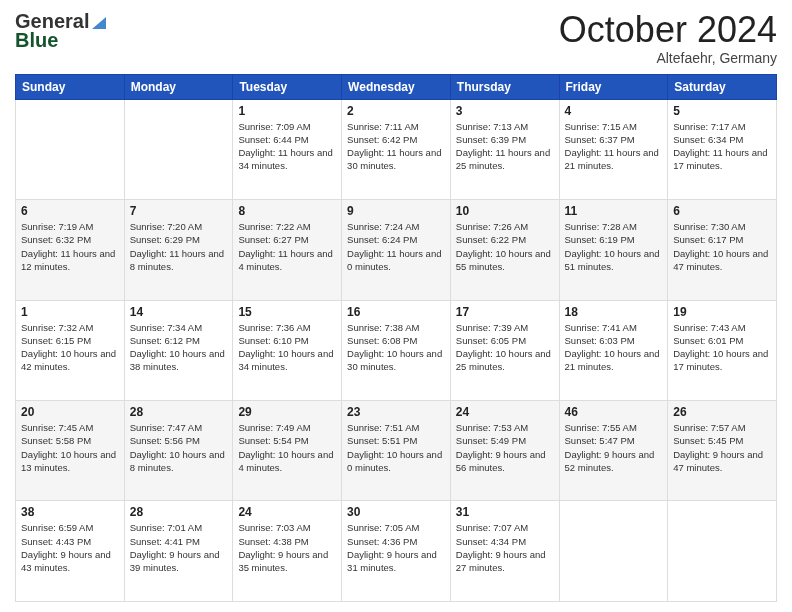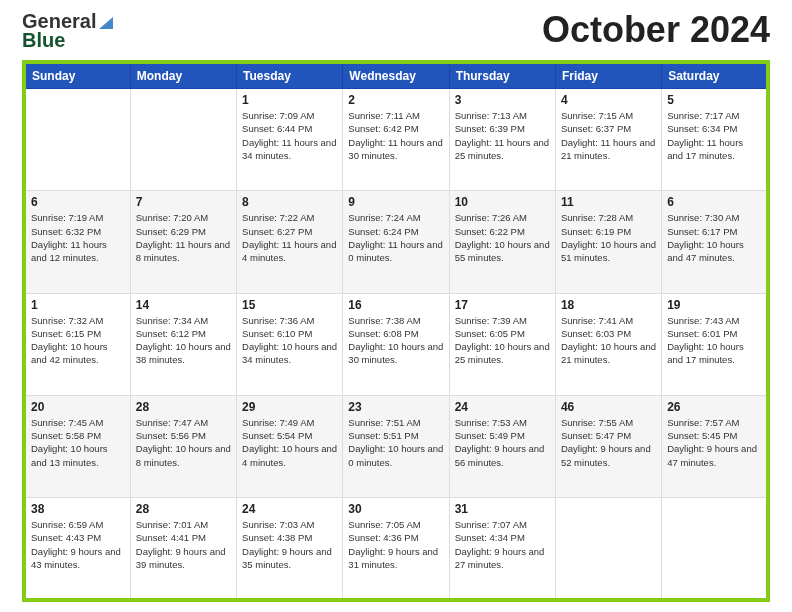--- a/index.html
+++ b/index.html
@@ -6,49 +6,49 @@
     body {
       font-family: Arial, sans-serif;
       background: #fff;
       width: 792px;
       height: 612px;
       overflow: hidden;
     }
     .page {
       width: 792px;
       height: 612px;
-      padding: 10px 22px;
+      padding: 10px 15px;
       display: flex;
       flex-direction: column;
     }
     .header {
       display: flex;
       justify-content: space-between;
       align-items: flex-start;
       margin-bottom: 8px;
     }
     .logo {
       display: flex;
       flex-direction: column;
       align-items: flex-start;
     }
     .title-block { text-align: right; }
     .month-title {
       font-size: 36px;
-      font-weight: bold;
+      font-weight: normal;
       color: #222;
       line-height: 1.1;
     }
     .subtitle {
       font-size: 14px;
       color: #444;
     }
     .calendar {
       flex: 1;
-      border: 4px solid #84cc16;
+      border: 1px solid #84cc16;
       border-collapse: collapse;
       width: 100%;
       table-layout: fixed;
     }
     .calendar th {
       background: #2255bb;
       color: #fff;
       text-align: left;
       padding: 5px 6px;
       font-size: 12px;
@@ -90,20 +90,21 @@
       <div style="display:flex;align-items:center;">
         <span style="font-size:20px;font-weight:bold;color:#333;">General</span>
         <svg width="18" height="18" viewBox="0 0 18 18" style="margin:0 1px;">
           <polygon points="2,16 16,16 16,4" fill="#4488cc"></polygon>
         </svg>
       </div>
       <span style="font-size:20px;font-weight:bold;color:#14532d;margin-top:-4px;">Blue</span>
     </div>
     <div class="title-block">
       <div class="month-title">October 2024</div>
+      <div class="subtitle">Altefaehr, Germany</div>
     </div>
   </div>
 
   <table class="calendar">
     <thead>
       <tr>
         <th>Sunday</th>
         <th>Monday</th>
         <th>Tuesday</th>
         <th>Wednesday</th>

